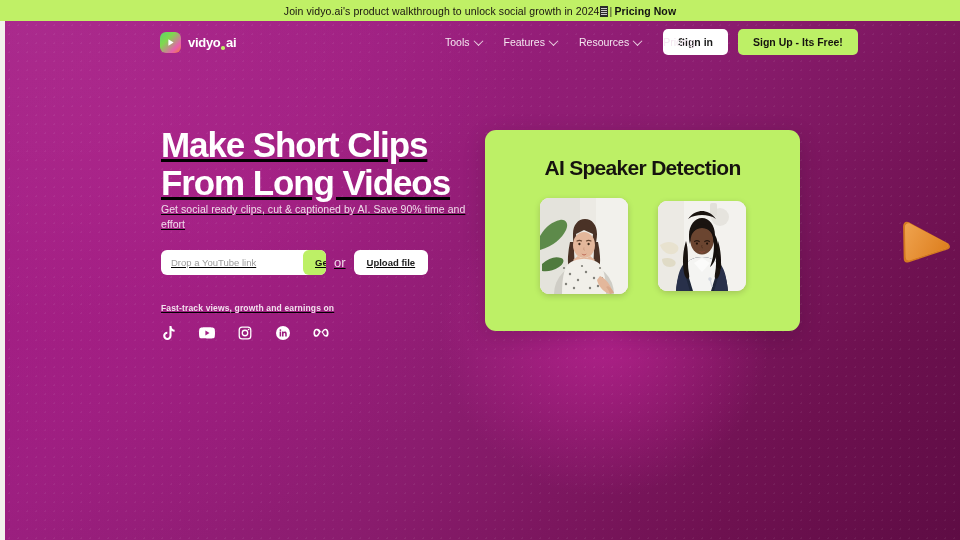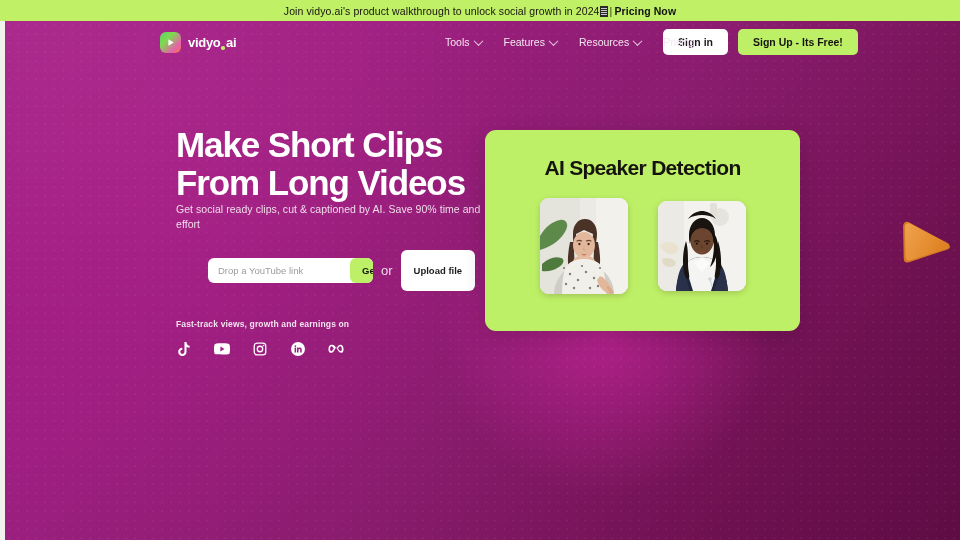--- a/index.html
+++ b/index.html
@@ -99,52 +99,52 @@
     border:none; border-radius:5px; padding:7px 15px; cursor:pointer;
     font-family:inherit;
   }
   #signup-btn{
     background:#bdf066; color:#16130f; font-size:10.5px; font-weight:700;
     border:none; border-radius:5px; padding:7px 15px; cursor:pointer;
     font-family:inherit; white-space:nowrap;
   }
 
   
-  #left-col{ position:absolute; left:171px; top:105px; width:330px; }
+  #left-col{ position:absolute; left:156px; top:105px; width:330px;text-decoration:underline; }
   #headline{
     font-size:35px; line-height:38px; font-weight:bold; color:#fff;
     letter-spacing:-1.1px; white-space:pre-line;
   }
   #subheadline{
     margin-top:0; font-size:10.5px; color:#f0dcea; line-height:15px;
     letter-spacing:.05px;
   }
   #cta-row{
     margin-top:18px; display:flex; align-items:center; gap:8px;
   }
   #link-group{
     display:flex; align-items:center;
     background:#fff; border-radius:6px; height:25px; width:165px;
-    overflow:hidden; padding-left:1px;margin-left:32px;
+    overflow:hidden; padding-left:1px;
   }
   #yt-input{
     flex:1; border:none; outline:none; height:100%;
     font-size:9.5px; color:#2b2b2b; padding-left:9px;
     font-family:inherit; background:transparent;
   }
   #yt-input::placeholder{color:#9c9c9c;}
   #get-clips-btn{
     height:25px; background:#bdf066; color:#171310;
     border:none; border-radius:6px; padding:0 12px;
     font-size:9.5px; font-weight:700; cursor:pointer; font-family:inherit;
     white-space:nowrap;
   }
   #or-text{font-size:13px; color:#f0dcea;}
   #upload-btn{
-    height:41px; background:#fff; color:#1d1d1d; border:none; border-radius:6px;
+    height:25px; background:#fff; color:#1d1d1d; border:none; border-radius:6px;
     padding:0 13px; font-size:9.5px; font-weight:600; cursor:pointer;
     font-family:inherit; white-space:nowrap;
   }
   #fasttrack{
     margin-top:28px; font-size:8.5px; font-weight:bold; color:#f3e1ee;
     letter-spacing:.15px;
   }
   #social-row{
     margin-top:12px; display:flex; align-items:center; gap:22px;
   }

